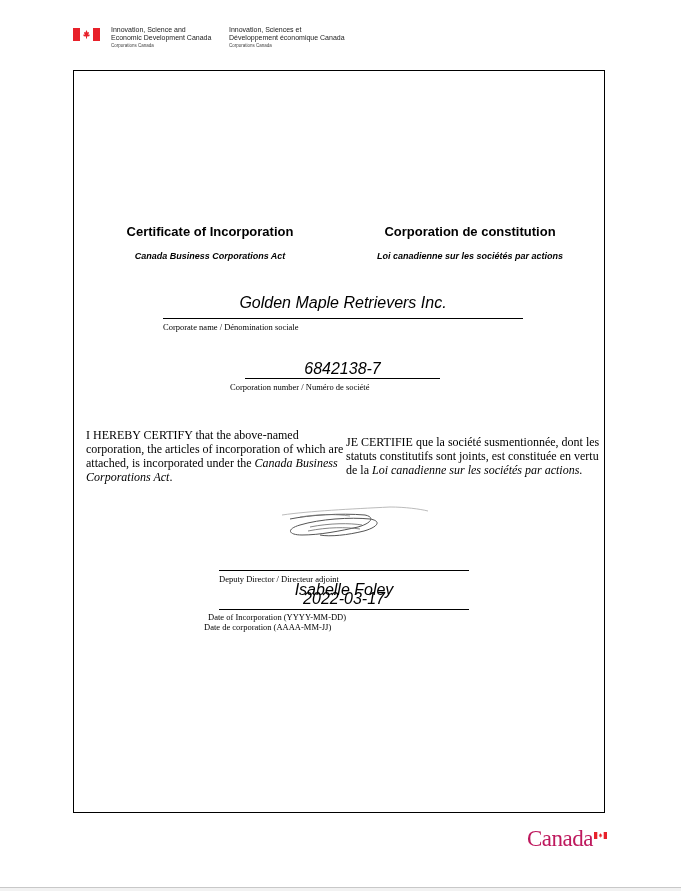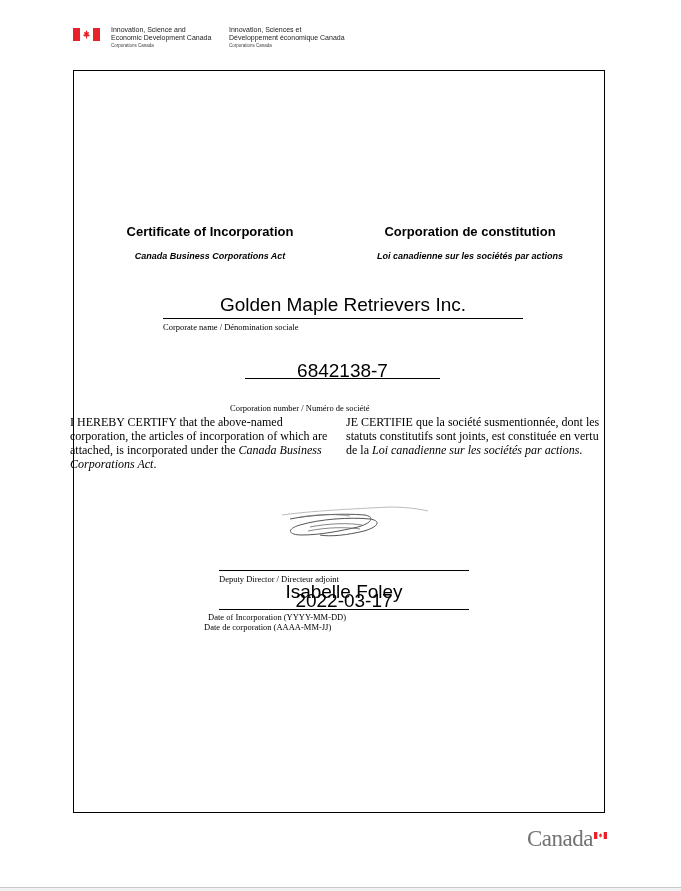--- a/index.html
+++ b/index.html
@@ -17,32 +17,32 @@
     
     .frame { position: absolute; left: 73px; top: 70px; width: 532px; height: 743px; border: 1px solid #000; box-sizing: border-box; }
     
     .title { position: absolute; top: 224px; font-size: 13px; font-weight: bold; text-align: center; font-family: "Liberation Sans", sans-serif; white-space: nowrap; }
     .title-en { left: 80px; width: 260px; }
     .title-fr { left: 350px; width: 240px; }
     .subtitle { position: absolute; top: 251px; font-size: 9px; font-weight: bold; font-style: italic; text-align: center; white-space: nowrap; }
     .sub-en { left: 80px; width: 260px; }
     .sub-fr { left: 350px; width: 240px; }
     
-    .field-val { position: absolute; text-align: center; font-size: 19px; font-family: "Liberation Sans", sans-serif; white-space: nowrap; }
+    .field-val { position: absolute; text-align: center; font-size: 16px; font-family: "Liberation Sans", sans-serif; white-space: nowrap; font-style: italic; }
     .rule { position: absolute; height: 0; border-top: 1px solid #000; }
     .field-lbl { position: absolute; text-align: left; font-size: 8.5px; font-family: "Liberation Serif", serif; white-space: nowrap; line-height: 10px; }
     
     .para { position: absolute; top: 415px; width: 262px; font-family: "Liberation Serif", serif; font-size: 12px; line-height: 14px; }
-    .para-en { left: 70px; }
-    .para-fr { left: 346px; }
+    .para-en { left: 86px; margin-top: 13px; }
+    .para-fr { left: 346px; margin-top: 20px; }
     .para i { font-style: italic; }
     
     .signature { position: absolute; left: 280px; top: 505px; width: 150px; height: 42px; }
     
-    .wordmark { position: absolute; left: 527px; top: 826px; font-family: "Liberation Serif", serif; font-size: 23px; letter-spacing: -0.5px; color: #737373; }
+    .wordmark { position: absolute; left: 527px; top: 826px; font-family: "Liberation Serif", serif; font-size: 23px; letter-spacing: -0.5px; color: #be185d; }
     .wm-flag { position: absolute; left: 594px; top: 832px; width: 13px; height: 7px; }
     .bottom-bar { position: absolute; left: 0; top: 887px; width: 681px; height: 4px; background: #f2f2f2; border-top: 1px solid #c8c8c8; }
   </style>
 </head>
 <body>
 
 <svg class="flag" viewBox="0 0 27 13">
   <rect x="0" y="0" width="7" height="13" fill="#e8212a"></rect>
   <rect x="20" y="0" width="7" height="13" fill="#e8212a"></rect>
   <path d="M13.5 2 L14.6 4.6 L16 4 L15.4 7 L17 6.4 L16.2 8.2 L14 8.6 L14 10.5 L13 10.5 L13 8.6 L10.8 8.2 L10 6.4 L11.6 7 L11 4 L12.4 4.6 Z" fill="#e8212a"></path>
@@ -65,21 +65,21 @@
 <div class="title title-fr">Corporation de constitution</div>
 <div class="subtitle sub-en">Canada Business Corporations Act</div>
 <div class="subtitle sub-fr">Loi canadienne sur les sociétés par actions</div>
 
 <div class="field-val" style="left:163px; top:294px; width:360px;">Golden Maple Retrievers Inc.</div>
 <div class="rule" style="left:163px; top:318px; width:360px;"></div>
 <div class="field-lbl" style="left:163px; top:322px; width:360px;">Corporate name / Dénomination sociale</div>
 
 <div class="field-val" style="left:245px; top:360px; width:195px;">6842138-7</div>
 <div class="rule" style="left:245px; top:378px; width:195px;"></div>
-<div class="field-lbl" style="left:230px; top:382px; width:225px;margin-top:21px;">Corporation number / Numéro de société</div>
+<div class="field-lbl" style="left:230px; top:382px; width:225px;">Corporation number / Numéro de société</div>
 
 <div class="para para-en"><span>I HEREBY CERTIFY that the above-named corporation, the articles of incorporation of which are attached, is incorporated under the </span><i>Canada Business Corporations Act</i><span>.</span></div>
 <div class="para para-fr"><span>JE CERTIFIE que la société susmentionnée, dont les statuts constitutifs sont joints, est constituée en vertu de la </span><i>Loi canadienne sur les sociétés par actions</i><span>.</span></div>
 
 <svg class="signature" viewBox="0 0 150 42">
   <path d="M2 10 C30 6 70 4 110 2 C125 2 140 4 148 6" stroke="#aaa" stroke-width="0.8" fill="none"></path>
   <path d="M10 14 C30 10 60 8 85 10 C95 12 92 18 78 22 C60 26 40 30 22 30 C8 30 6 24 20 20 C40 14 70 12 90 14 C102 16 98 22 84 26 C68 30 50 32 40 30" stroke="#555" stroke-width="1" fill="none"></path>
   <path d="M30 22 C50 18 70 18 82 20 M28 26 C48 22 66 22 80 24" stroke="#666" stroke-width="0.8" fill="none"></path>
   <path d="M20 12 C40 9 55 9 70 11" stroke="#777" stroke-width="0.7" fill="none"></path>
 </svg>

